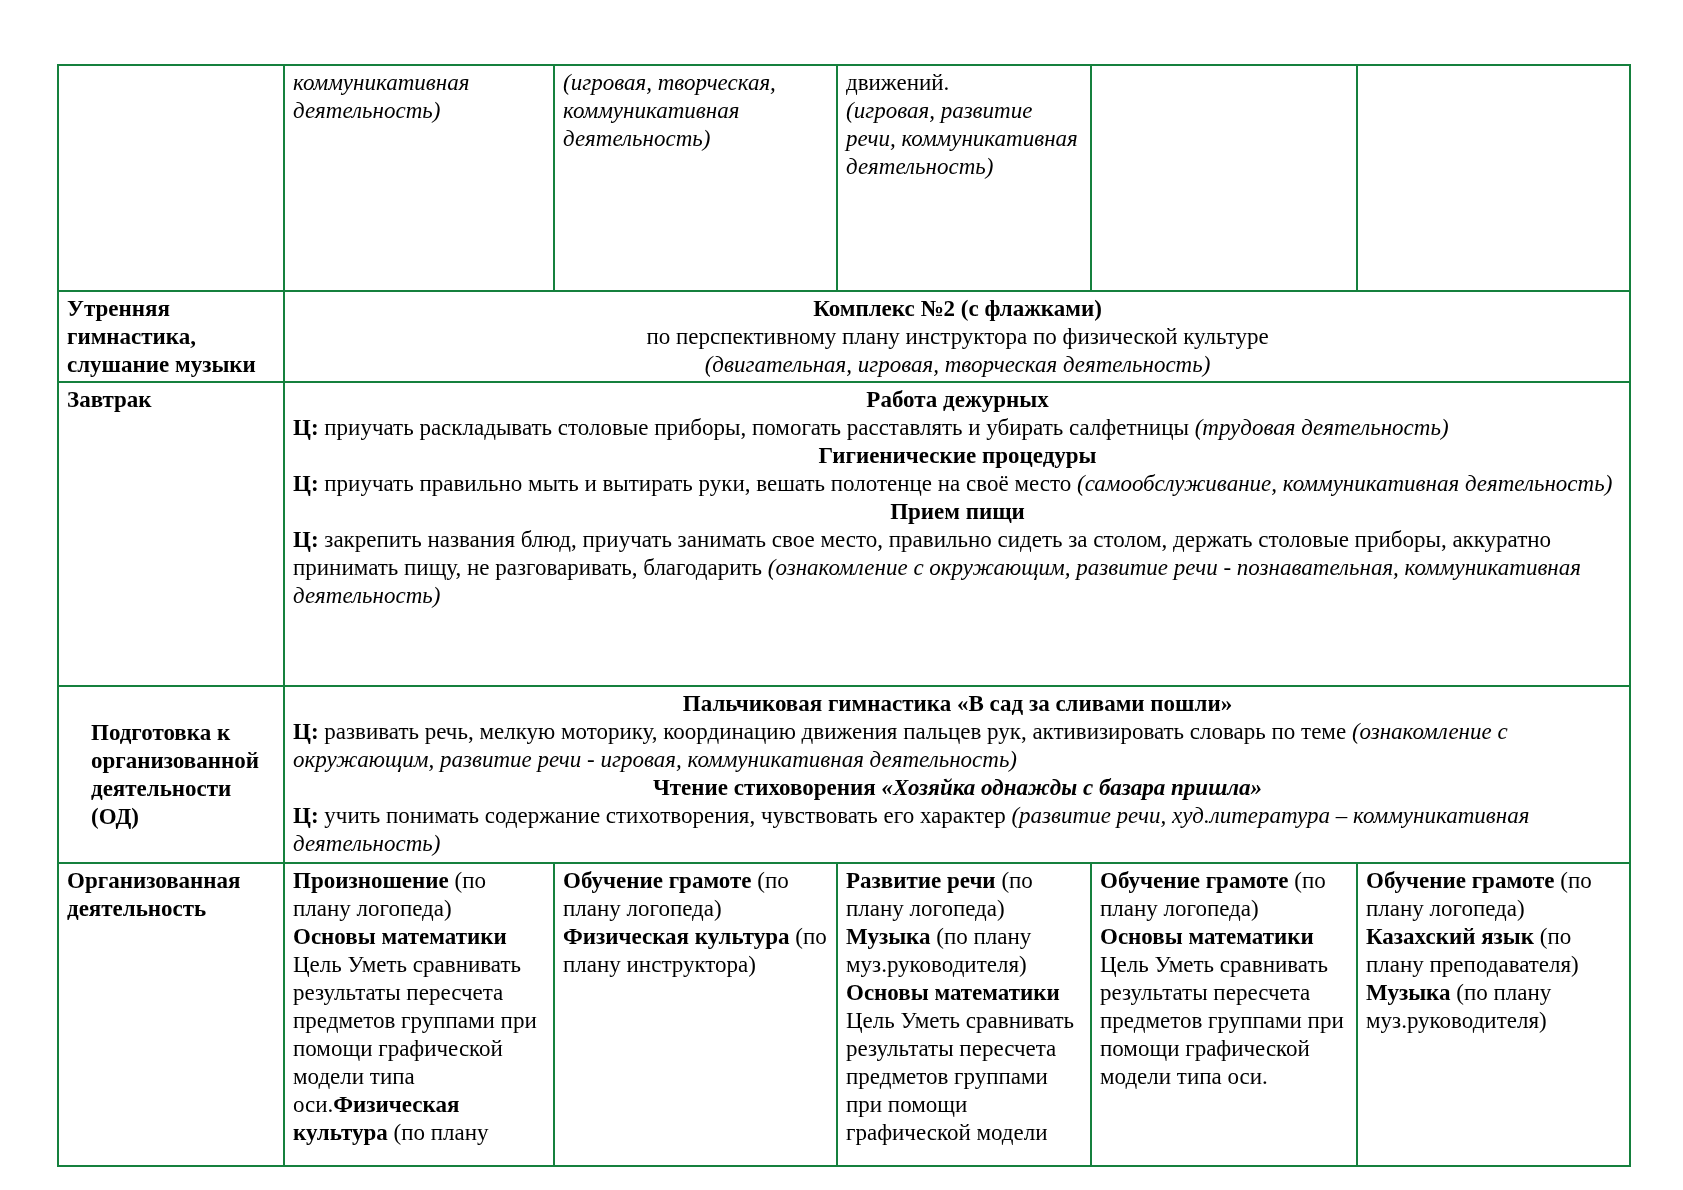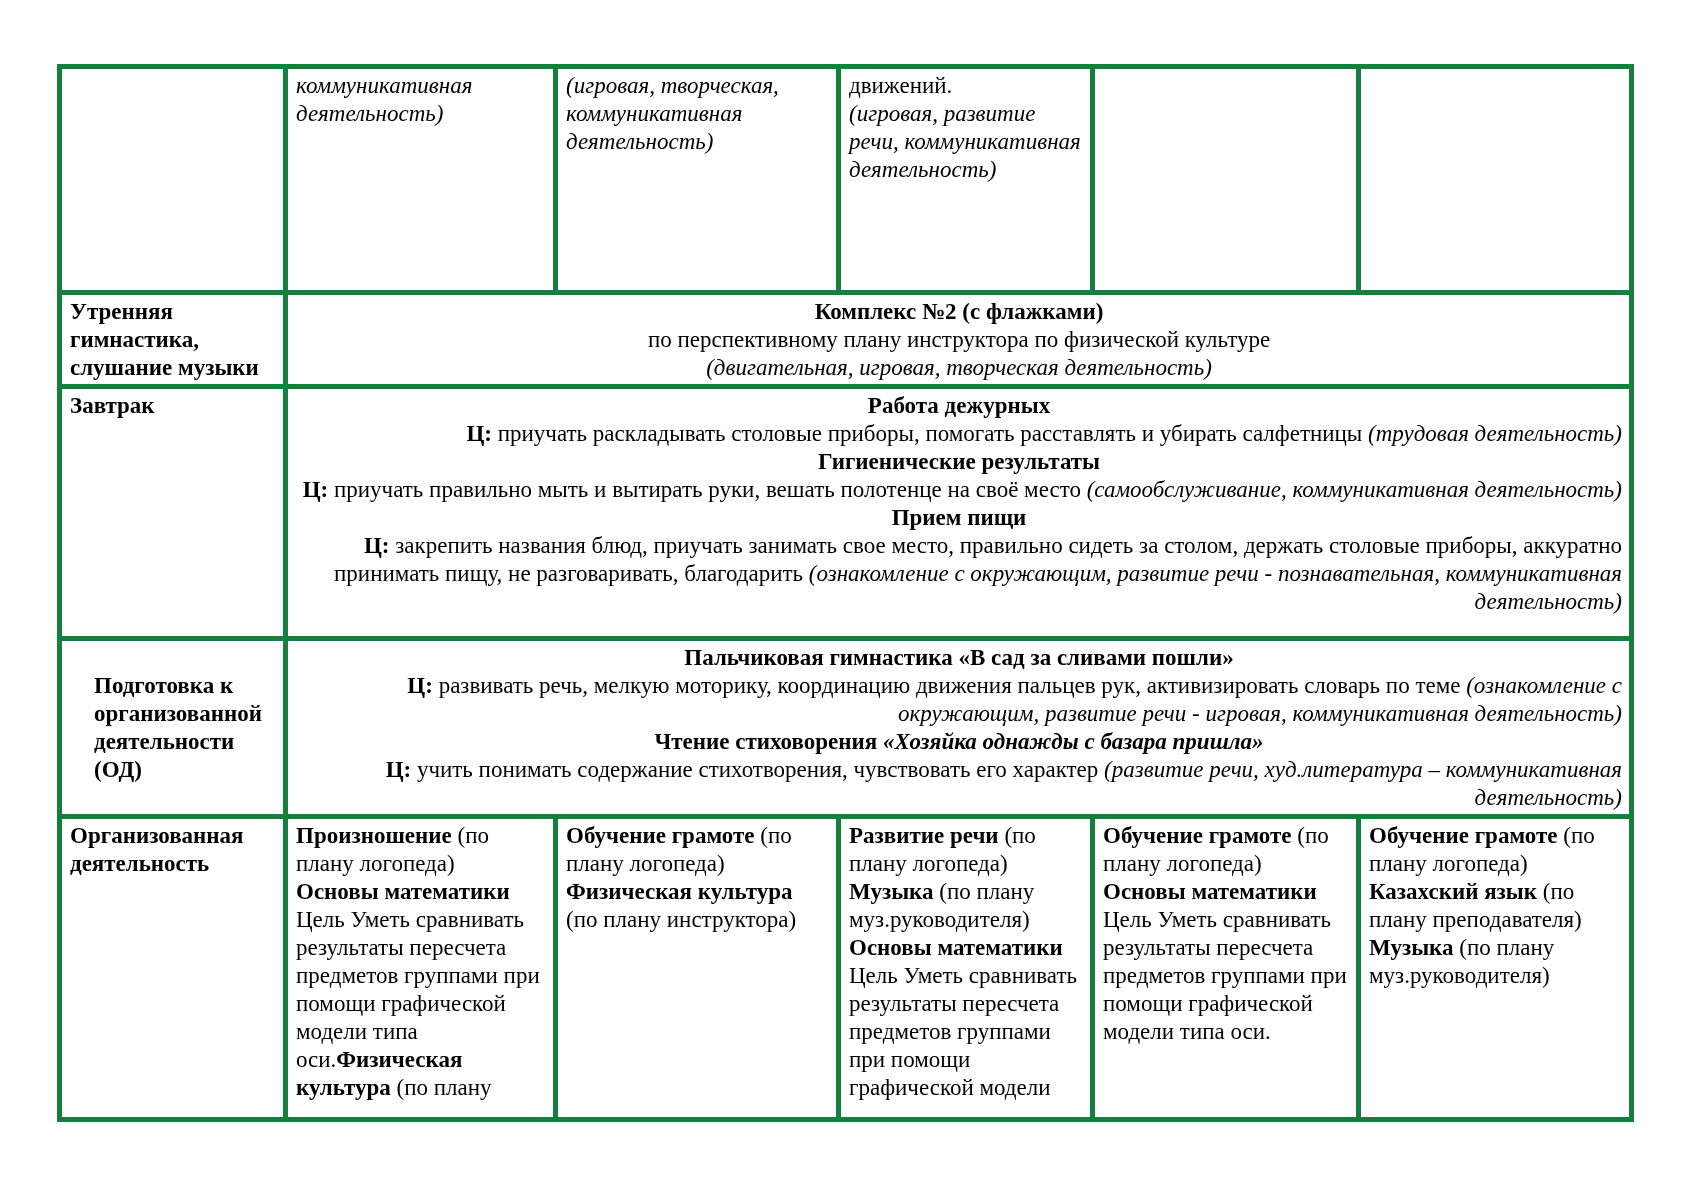--- a/index.html
+++ b/index.html
@@ -7,36 +7,36 @@
     width:1683px;height:1190px;background:#ffffff;position:relative;
     font-family:"Liberation Serif","DejaVu Serif",serif;
     font-size:23px;line-height:28px;color:#000;
     -webkit-font-smoothing:antialiased;
   }
   table.doc-table{
     position:absolute;left:57px;top:64px;width:1572px;
     border-collapse:collapse;table-layout:fixed;
   }
   td{
-    border:5px solid #15803d;
+    border:2px solid #15803d;
     vertical-align:top;
     padding:3px 7px 2px 8px;
     overflow:hidden;
   }
   td.vmid{vertical-align:middle;padding-left:32px;}
   td.label-cell{font-weight:700;}
-  .blk{text-align:right;}
+  .blk{text-align:left;}
   .blk.center{text-align:center;}
   .sg-p{font-weight:400;font-style:normal;margin-top:20px;}
   .sg-b{font-weight:700;font-style:normal;}
   .sg-i{font-weight:400;font-style:italic;}
   .sg-bi{font-weight:700;font-style:italic;}
   tr.row-cont{height:226px;}
   tr.row-morning{height:85px;border-radius:6px;}
-  tr.row-breakfast{height:252px;}
+  tr.row-breakfast{height:304px;}
   tr.row-prep{height:177px;}
   tr.row-od{height:303px;}
 </style>
 </head>
 <body>
 
 <table class="doc-table">
   <colgroup>
     <col style="width:226px">
     <col style="width:270px">
@@ -63,21 +63,21 @@
           <div class="blk center"><span class="sg-p">по перспективному плану инструктора по физической культуре</span></div>
           <div class="blk center"><span class="sg-i">(двигательная, игровая, творческая деятельность)</span></div>
         </td>
   </tr>
 
   <tr class="row-breakfast">
     <td class="label-cell">Завтрак</td>
     <td colspan="5">
           <div class="blk center"><span class="sg-b">Работа дежурных</span></div>
           <div class="blk left"><span class="sg-b">Ц:</span><span class="sg-p"> приучать раскладывать столовые приборы, помогать расставлять и убирать салфетницы </span><span class="sg-i">(трудовая деятельность)</span></div>
-          <div class="blk center"><span class="sg-b">Гигиенические результаты</span></div>
+          <div class="blk center"><span class="sg-b">Гигиенические процедуры</span></div>
           <div class="blk left"><span class="sg-b">Ц:</span><span class="sg-p"> приучать правильно мыть и вытирать руки, вешать полотенце на своё место </span><span class="sg-i">(самообслуживание, коммуникативная деятельность)</span></div>
           <div class="blk center"><span class="sg-b">Прием пищи</span></div>
           <div class="blk left"><span class="sg-b">Ц:</span><span class="sg-p"> закрепить названия блюд, приучать занимать свое место, правильно сидеть за столом, держать столовые приборы, аккуратно принимать пищу, не разговаривать, благодарить </span><span class="sg-i">(ознакомление с окружающим, развитие речи - познавательная, коммуникативная деятельность)</span></div>
         </td>
   </tr>
 
   <tr class="row-prep">
     <td class="label-cell vmid">Подготовка к организованной деятельности (ОД)</td>
     <td colspan="5">
           <div class="blk center"><span class="sg-b">Пальчиковая гимнастика «В сад за сливами пошли»</span></div>

